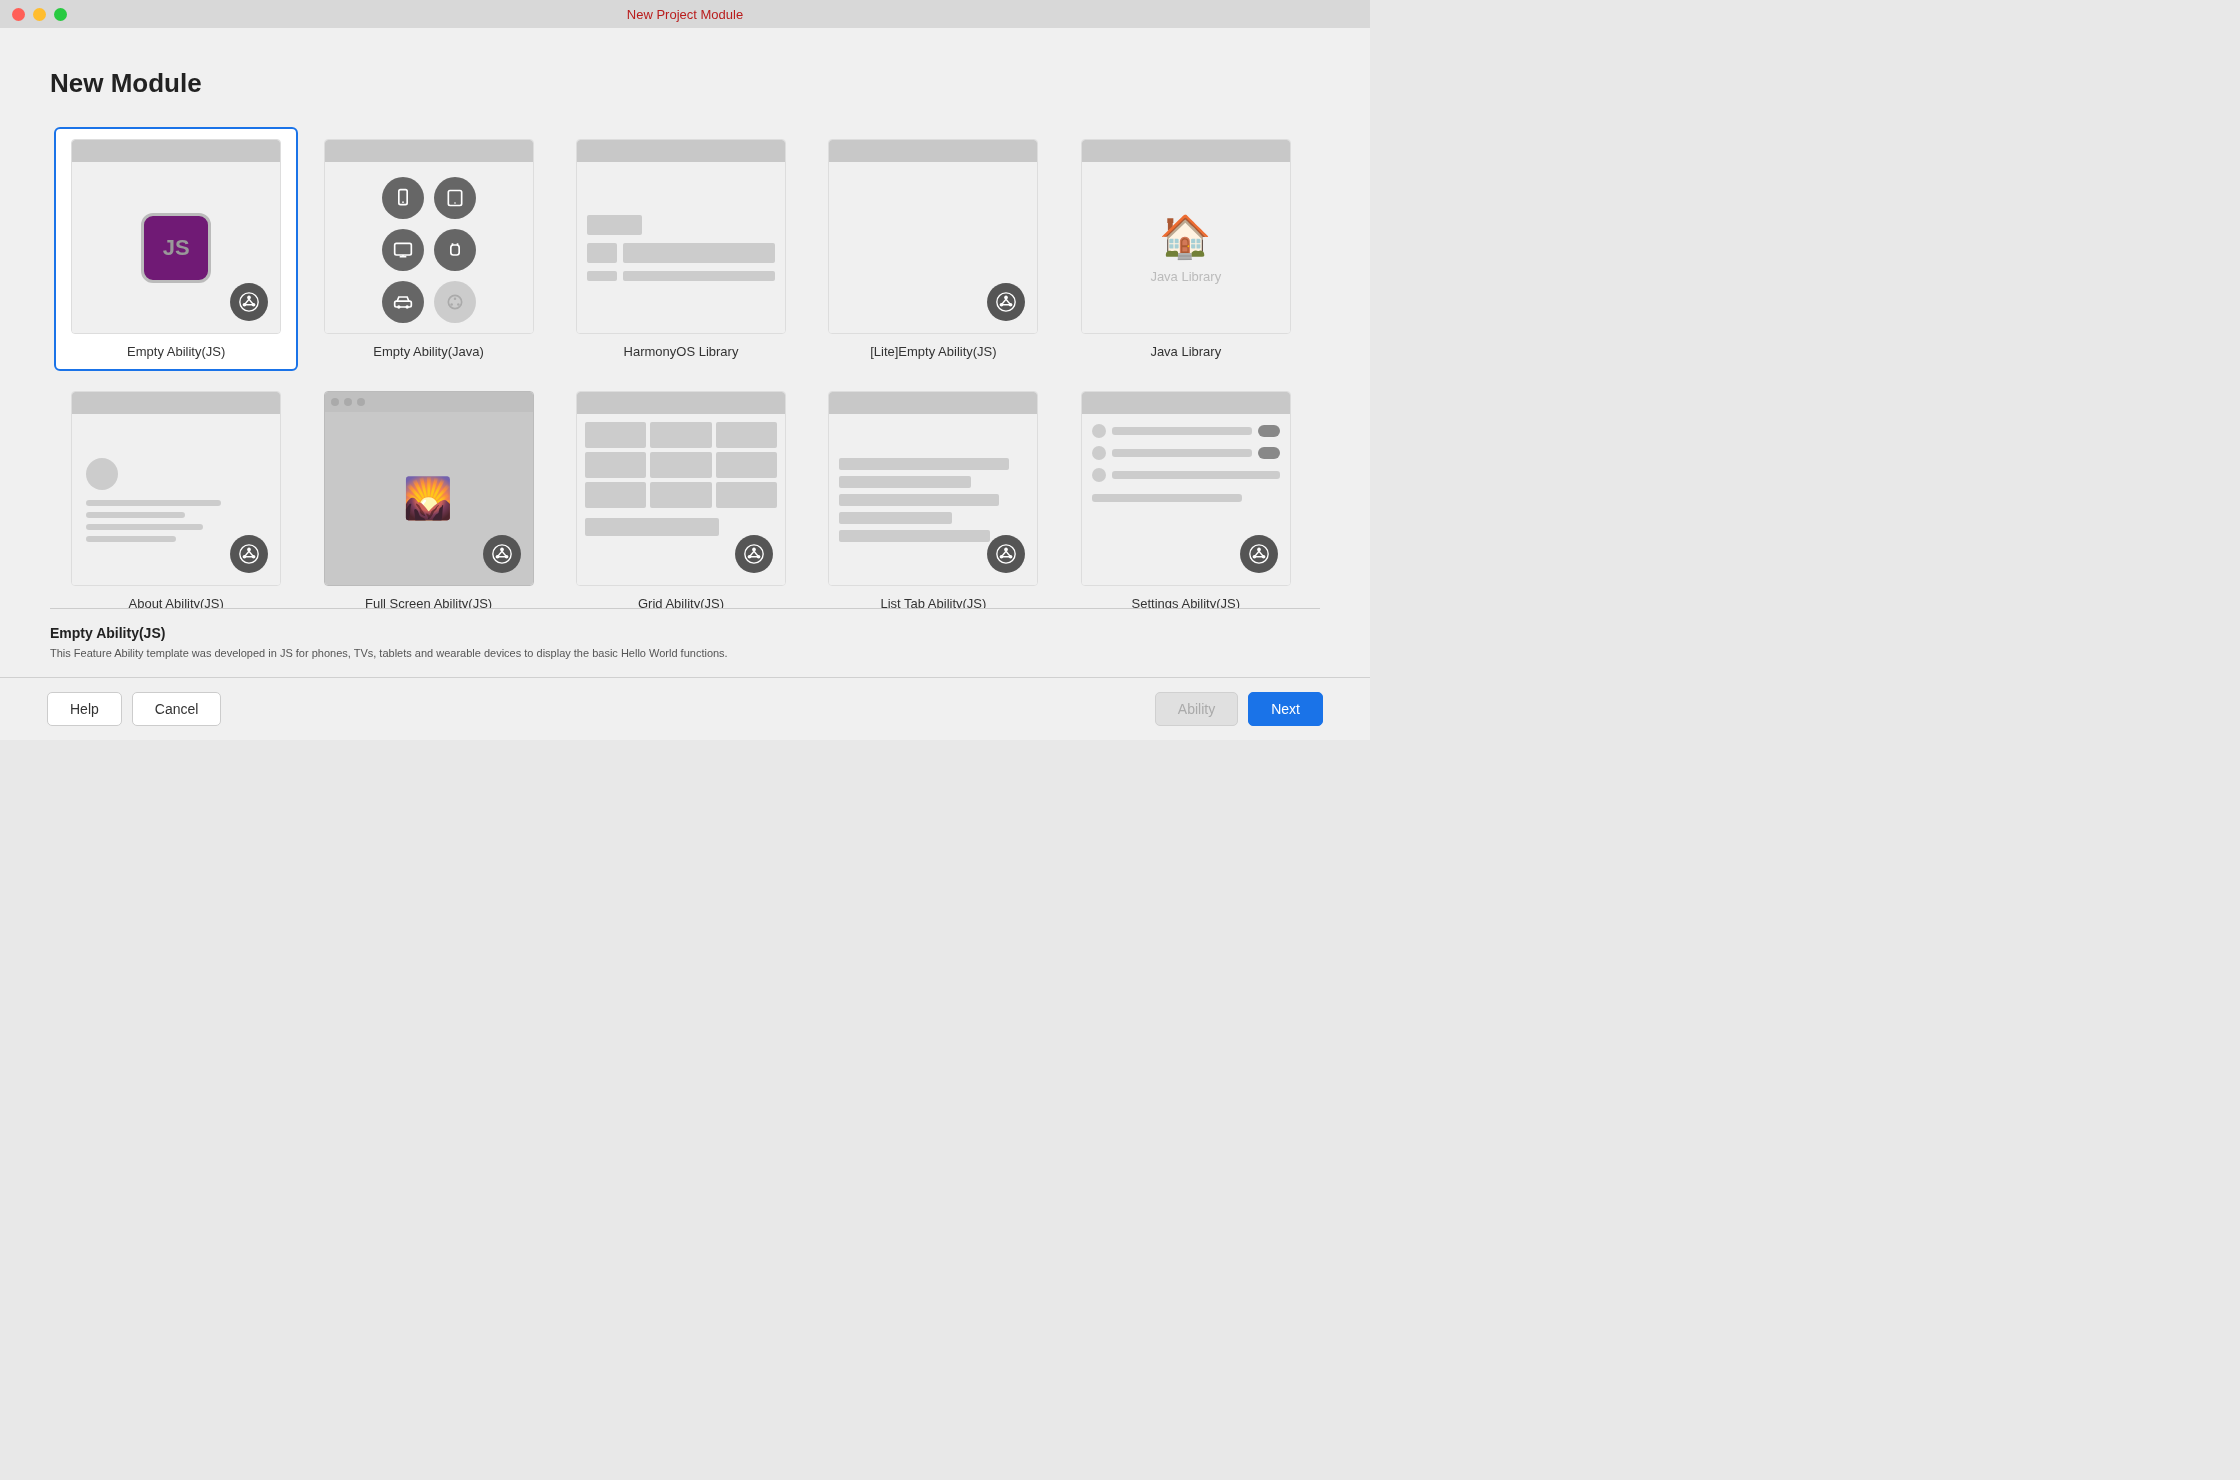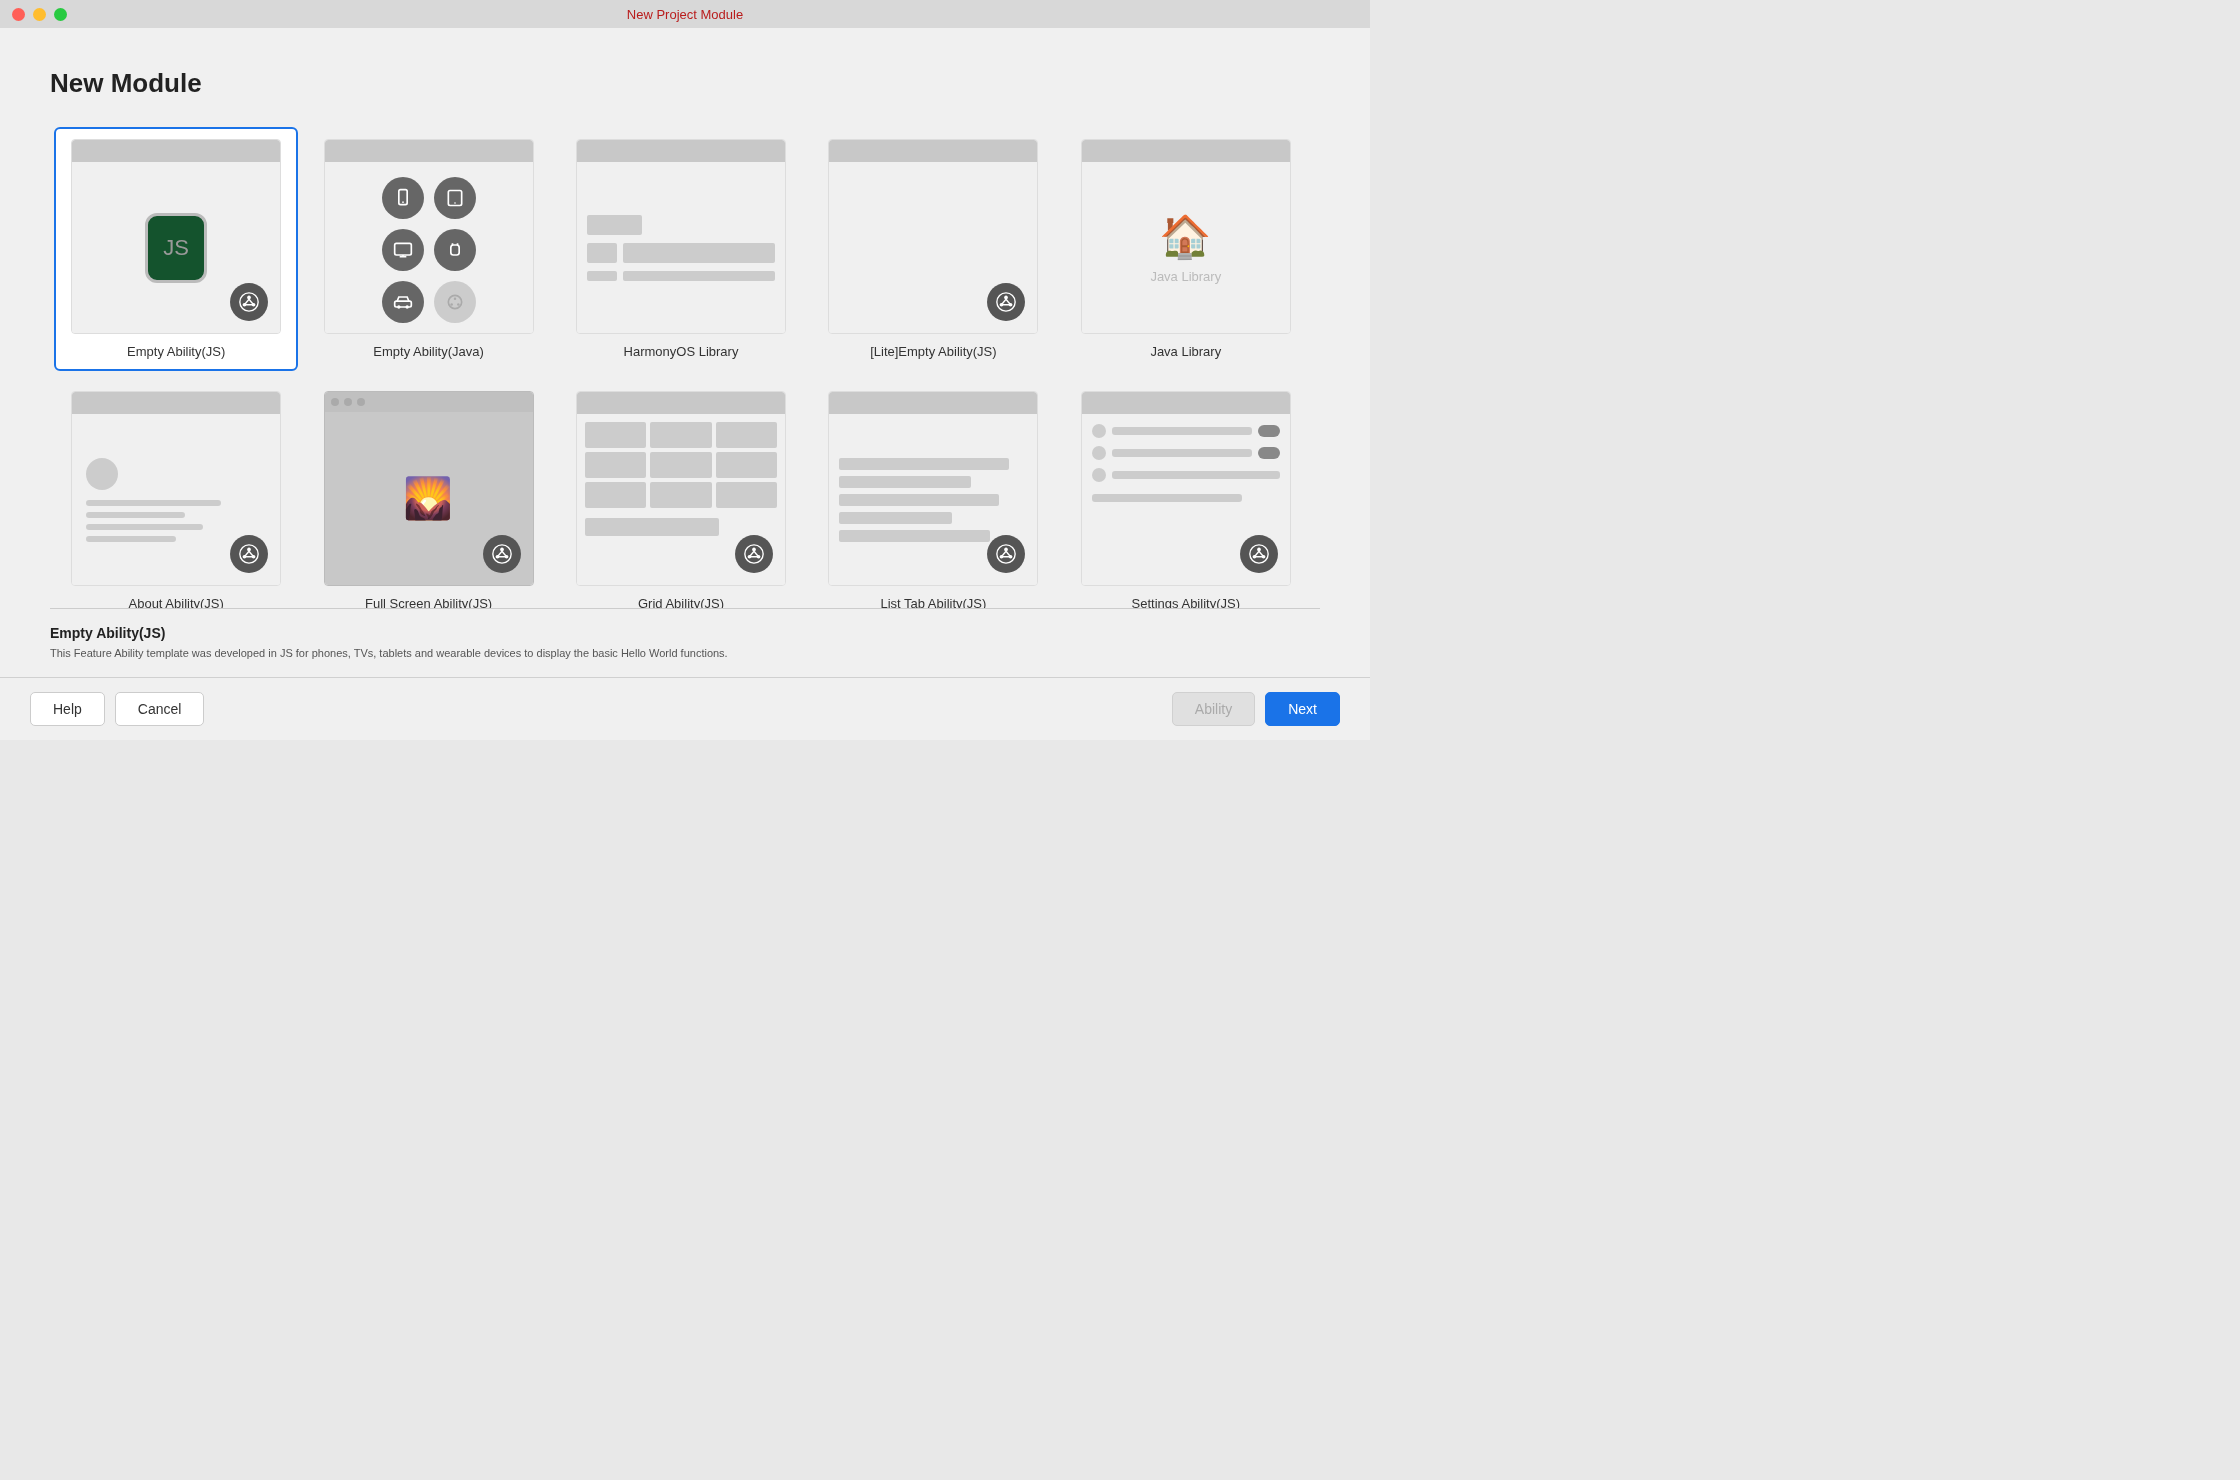--- a/index.html
+++ b/index.html
@@ -118,29 +118,29 @@
       background: #f0f0f0;
     }
     .module-label {
       margin-top: 10px;
       font-size: 13px;
       color: #333;
       text-align: center;
     }
     
     .js-icon {
-      width: 62px;
+      width: 70px;
       height: 70px;
       border-radius: 12px;
-      background: #14532d;
+      background: #701a75;
       display: flex;
       align-items: center;
       justify-content: center;
       font-size: 22px;
-      font-weight: 400;
+      font-weight: 700;
       color: #999;
       border: 3px solid #bbb;
     }
     
     .device-grid {
       display: grid;
       grid-template-columns: 1fr 1fr;
       gap: 10px;
       padding: 15px;
     }
@@ -219,21 +219,21 @@
       margin-bottom: 4px;
     }
     .desc-text {
       font-size: 11px;
       color: #555;
       line-height: 1.5;
     }
     
     .footer {
       background: #f0f0f0;
-      padding: 14px 30px;
+      padding: 14px 47px;
       display: flex;
       align-items: center;
       justify-content: space-between;
       border-top: 1px solid #d0d0d0;
       flex-shrink: 0;
     }
     .footer-left {
       display: flex;
       gap: 10px;
     }

